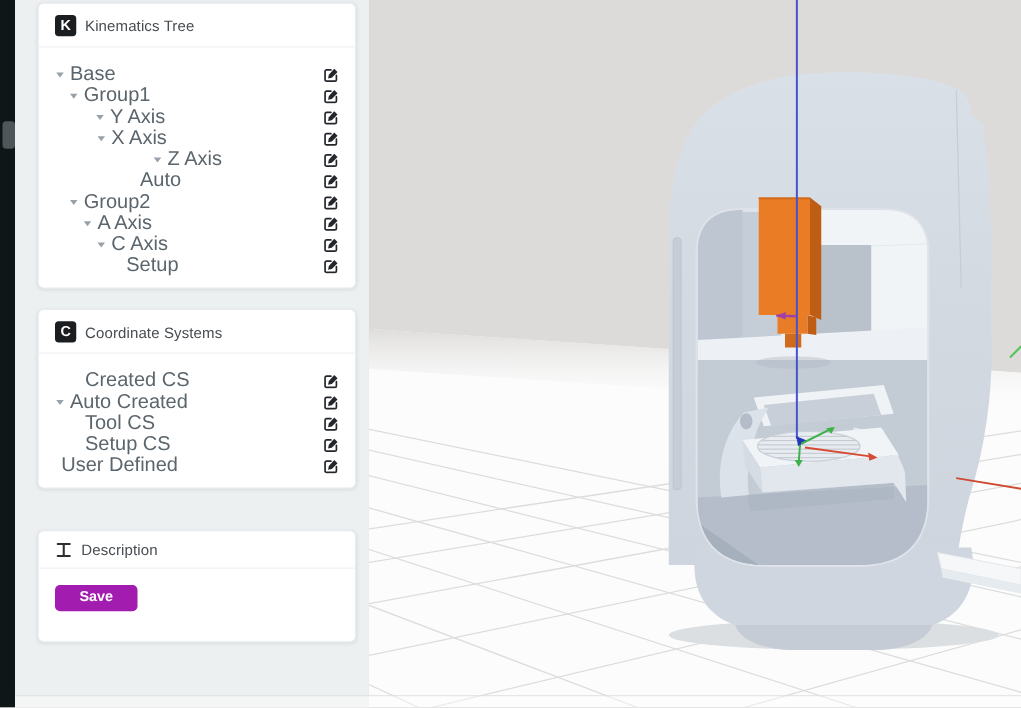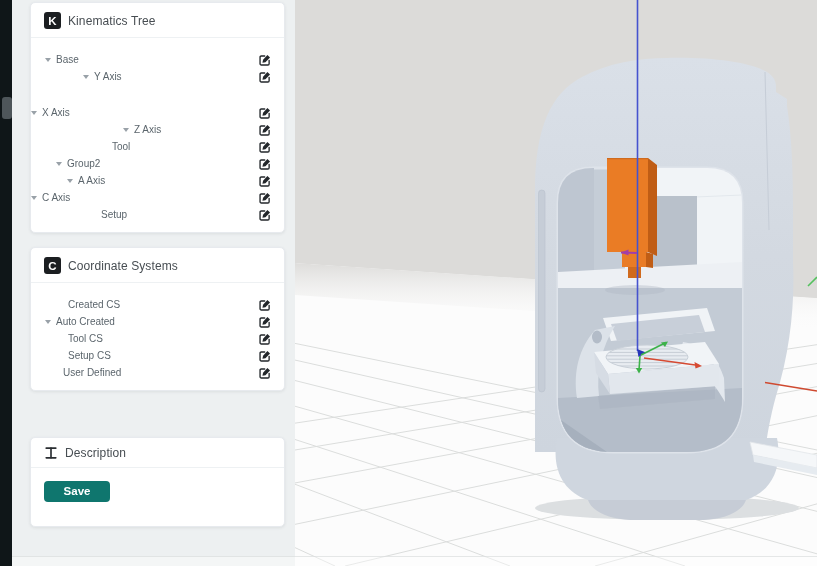--- a/index.html
+++ b/index.html
@@ -12,21 +12,21 @@
 
   
   .sidebar { position:absolute; left:12px; top:0; width:283px; height:566px; background:#edf0f1; z-index:4; }
   .card { position:absolute; left:18px; width:255px; background:#ffffff; border:1px solid #e7eaee;
           border-radius:5px; box-shadow:0 1px 3px rgba(55,65,75,.10); overflow:hidden; }
   .card-header { display:flex; align-items:center; gap:7px; padding:9px 13px 8px 13px; border-bottom:1px solid #eef1f3; }
   .letter-icon { width:17px; height:17px; background:#1b1e21; color:#fff; border-radius:3px;
                  display:flex; align-items:center; justify-content:center; font-size:11.5px; font-weight:bold; flex:0 0 auto; }
   .card-title { font-size:12px; color:#474d52; letter-spacing:.1px; }
   .tree { padding:13px 0 9px 0; }
-  .tree-row { display:flex; align-items:center; height:17px; font-size:10px; color:#5b656c; padding-right:12px; }
+  .tree-row { display:flex; align-items:center; height:17px; font-size:16px; color:#5b656c; padding-right:12px; }
   .tree-label { flex:0 1 auto; white-space:nowrap; }
   .caret { width:0; height:0; border-left:3.5px solid transparent; border-right:3.5px solid transparent;
            border-top:4.5px solid #99a1a8; margin-right:5px; flex:0 0 auto; cursor:pointer; }
   .caret-spacer { width:12px; flex:0 0 auto; }
   .row-spring { flex:1 1 auto; }
   .edit-btn { width:14px; height:14px; background:none; border:none; padding:0; cursor:pointer; display:flex;
               align-items:center; justify-content:center; flex:0 0 auto; }
   .desc-body { padding:13px 13px 24px 13px; }
   .btn-save { display:block; width:66px; height:21px; background:#ce312f; color:#fff; border:none; border-radius:4px;
               font-size:11.5px; font-weight:bold; font-family:inherit; cursor:pointer; line-height:21px; text-align:center; }
@@ -59,32 +59,43 @@
           <span class="caret"></span>
           <span class="tree-label">Base</span>
           <span class="row-spring"></span>
           <button class="edit-btn">
             <svg viewBox="0 0 16 16" width="12" height="12">
               <path d="M11.2 1.3 L14.7 4.8 8.6 10.9 4.6 11.7 5.4 7.6 Z" fill="#23272b"></path>
               <path d="M13.5 8.4 V13 a1.6 1.6 0 0 1 -1.6 1.6 H3 A1.6 1.6 0 0 1 1.4 13 V4.2 A1.6 1.6 0 0 1 3 2.6 h4.6" fill="none" stroke="#23272b" stroke-width="1.8" stroke-linecap="round"></path>
             </svg>
           </button>
         </div>
-        <div class="tree-row" style="padding-left: 52px;">
+        <div class="tree-row" style="padding-left: 25px;">
+          <span class="caret"></span>
+          <span class="tree-label">Group1</span>
+          <span class="row-spring"></span>
+          <button class="edit-btn">
+            <svg viewBox="0 0 16 16" width="12" height="12">
+              <path d="M11.2 1.3 L14.7 4.8 8.6 10.9 4.6 11.7 5.4 7.6 Z" fill="#23272b"></path>
+              <path d="M13.5 8.4 V13 a1.6 1.6 0 0 1 -1.6 1.6 H3 A1.6 1.6 0 0 1 1.4 13 V4.2 A1.6 1.6 0 0 1 3 2.6 h4.6" fill="none" stroke="#23272b" stroke-width="1.8" stroke-linecap="round"></path>
+            </svg>
+          </button>
+        </div>
+        <div class="tree-row" style="padding-left: 18px; margin-left: 28px;">
           <span class="caret"></span>
           <span class="tree-label">Y Axis</span>
           <span class="row-spring"></span>
           <button class="edit-btn">
             <svg viewBox="0 0 16 16" width="12" height="12">
               <path d="M11.2 1.3 L14.7 4.8 8.6 10.9 4.6 11.7 5.4 7.6 Z" fill="#23272b"></path>
               <path d="M13.5 8.4 V13 a1.6 1.6 0 0 1 -1.6 1.6 H3 A1.6 1.6 0 0 1 1.4 13 V4.2 A1.6 1.6 0 0 1 3 2.6 h4.6" fill="none" stroke="#23272b" stroke-width="1.8" stroke-linecap="round"></path>
             </svg>
           </button>
         </div>
-        <div class="tree-row" style=" margin-top: 19px;">
+        <div class="tree-row" style="padding-left: 47px;">
           <span class="caret"></span>
           <span class="tree-label">X Axis</span>
           <span class="row-spring"></span>
           <button class="edit-btn">
             <svg viewBox="0 0 16 16" width="12" height="12">
               <path d="M11.2 1.3 L14.7 4.8 8.6 10.9 4.6 11.7 5.4 7.6 Z" fill="#23272b"></path>
               <path d="M13.5 8.4 V13 a1.6 1.6 0 0 1 -1.6 1.6 H3 A1.6 1.6 0 0 1 1.4 13 V4.2 A1.6 1.6 0 0 1 3 2.6 h4.6" fill="none" stroke="#23272b" stroke-width="1.8" stroke-linecap="round"></path>
             </svg>
           </button>
         </div>
@@ -94,21 +105,21 @@
           <span class="row-spring"></span>
           <button class="edit-btn">
             <svg viewBox="0 0 16 16" width="12" height="12">
               <path d="M11.2 1.3 L14.7 4.8 8.6 10.9 4.6 11.7 5.4 7.6 Z" fill="#23272b"></path>
               <path d="M13.5 8.4 V13 a1.6 1.6 0 0 1 -1.6 1.6 H3 A1.6 1.6 0 0 1 1.4 13 V4.2 A1.6 1.6 0 0 1 3 2.6 h4.6" fill="none" stroke="#23272b" stroke-width="1.8" stroke-linecap="round"></path>
             </svg>
           </button>
         </div>
         <div class="tree-row" style="padding-left: 69px;">
           <span class="caret-spacer"></span>
-          <span class="tree-label">Tool</span>
+          <span class="tree-label">Auto</span>
           <span class="row-spring"></span>
           <button class="edit-btn">
             <svg viewBox="0 0 16 16" width="12" height="12">
               <path d="M11.2 1.3 L14.7 4.8 8.6 10.9 4.6 11.7 5.4 7.6 Z" fill="#23272b"></path>
               <path d="M13.5 8.4 V13 a1.6 1.6 0 0 1 -1.6 1.6 H3 A1.6 1.6 0 0 1 1.4 13 V4.2 A1.6 1.6 0 0 1 3 2.6 h4.6" fill="none" stroke="#23272b" stroke-width="1.8" stroke-linecap="round"></path>
             </svg>
           </button>
         </div>
         <div class="tree-row" style="padding-left: 25px;">
           <span class="caret"></span>
@@ -125,21 +136,21 @@
           <span class="caret"></span>
           <span class="tree-label">A Axis</span>
           <span class="row-spring"></span>
           <button class="edit-btn">
             <svg viewBox="0 0 16 16" width="12" height="12">
               <path d="M11.2 1.3 L14.7 4.8 8.6 10.9 4.6 11.7 5.4 7.6 Z" fill="#23272b"></path>
               <path d="M13.5 8.4 V13 a1.6 1.6 0 0 1 -1.6 1.6 H3 A1.6 1.6 0 0 1 1.4 13 V4.2 A1.6 1.6 0 0 1 3 2.6 h4.6" fill="none" stroke="#23272b" stroke-width="1.8" stroke-linecap="round"></path>
             </svg>
           </button>
         </div>
-        <div class="tree-row" style="">
+        <div class="tree-row" style="padding-left: 47px;">
           <span class="caret"></span>
           <span class="tree-label">C Axis</span>
           <span class="row-spring"></span>
           <button class="edit-btn">
             <svg viewBox="0 0 16 16" width="12" height="12">
               <path d="M11.2 1.3 L14.7 4.8 8.6 10.9 4.6 11.7 5.4 7.6 Z" fill="#23272b"></path>
               <path d="M13.5 8.4 V13 a1.6 1.6 0 0 1 -1.6 1.6 H3 A1.6 1.6 0 0 1 1.4 13 V4.2 A1.6 1.6 0 0 1 3 2.6 h4.6" fill="none" stroke="#23272b" stroke-width="1.8" stroke-linecap="round"></path>
             </svg>
           </button>
         </div>
@@ -200,47 +211,47 @@
           <span class="caret-spacer"></span>
           <span class="tree-label">Setup CS</span>
           <span class="row-spring"></span>
           <button class="edit-btn">
             <svg viewBox="0 0 16 16" width="12" height="12">
               <path d="M11.2 1.3 L14.7 4.8 8.6 10.9 4.6 11.7 5.4 7.6 Z" fill="#23272b"></path>
               <path d="M13.5 8.4 V13 a1.6 1.6 0 0 1 -1.6 1.6 H3 A1.6 1.6 0 0 1 1.4 13 V4.2 A1.6 1.6 0 0 1 3 2.6 h4.6" fill="none" stroke="#23272b" stroke-width="1.8" stroke-linecap="round"></path>
             </svg>
           </button>
         </div>
-        <div class="tree-row" style="padding-left: 20px;">
+        <div class="tree-row" style="padding-left: 6px;">
           <span class="caret-spacer"></span>
           <span class="tree-label">User Defined</span>
           <span class="row-spring"></span>
           <button class="edit-btn">
             <svg viewBox="0 0 16 16" width="12" height="12">
               <path d="M11.2 1.3 L14.7 4.8 8.6 10.9 4.6 11.7 5.4 7.6 Z" fill="#23272b"></path>
               <path d="M13.5 8.4 V13 a1.6 1.6 0 0 1 -1.6 1.6 H3 A1.6 1.6 0 0 1 1.4 13 V4.2 A1.6 1.6 0 0 1 3 2.6 h4.6" fill="none" stroke="#23272b" stroke-width="1.8" stroke-linecap="round"></path>
             </svg>
           </button>
         </div>
       </div>
   </div>
 
-  <div class="card" style="top:437px;">
+  <div class="card" style="top:424px;">
     <div class="card-header" style="padding-top:8px;padding-bottom:7px;">
       <svg class="desc-icon" viewBox="0 0 16 16">
         <g stroke="#2a2e32" stroke-width="1.9" stroke-linecap="round" fill="none">
           <line x1="2.5" y1="2.5" x2="13.5" y2="2.5"></line>
           <line x1="8" y1="2.5" x2="8" y2="13.5"></line>
           <line x1="2.5" y1="13.5" x2="13.5" y2="13.5"></line>
         </g>
       </svg>
       <span class="card-title">Description</span>
     </div>
     <div class="desc-body">
-      <button class="btn-save" style="background: #0f766e;">Save</button>
+      <button class="btn-save" style="background: #a21caf;">Save</button>
     </div>
   </div>
 </div>
 
 <div class="viewport">
   <svg width="522" height="566" viewBox="0 0 522 566">
     <defs>
       <clipPath id="floorClip">
           <polygon points="0,263 522,298 522,566 0,566"></polygon>
         </clipPath>

